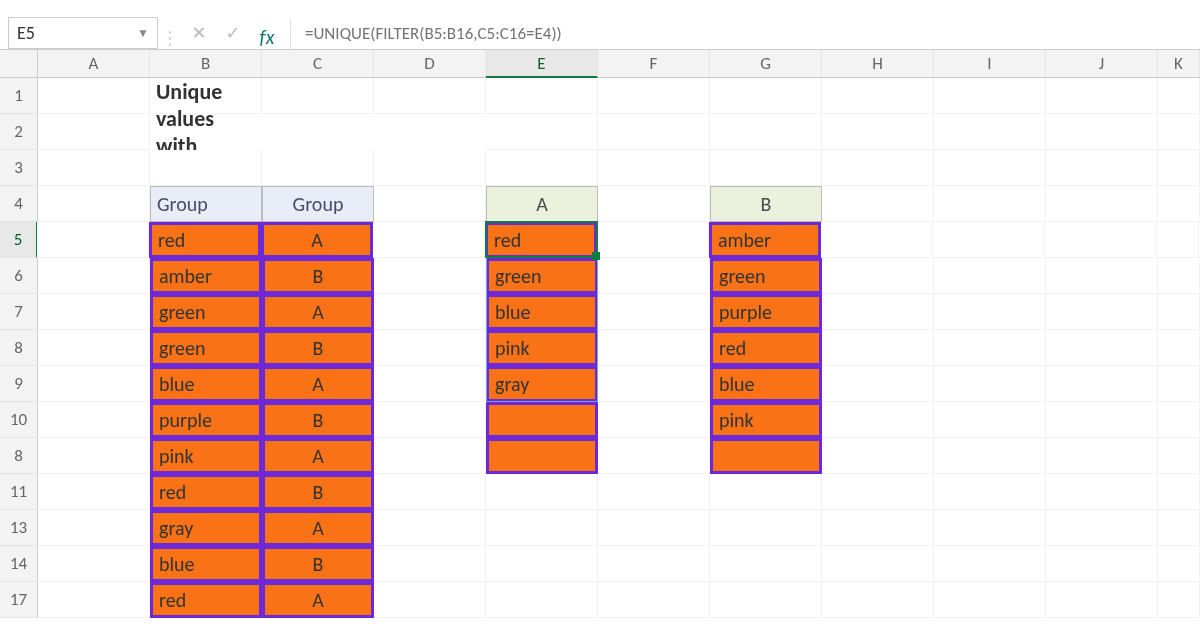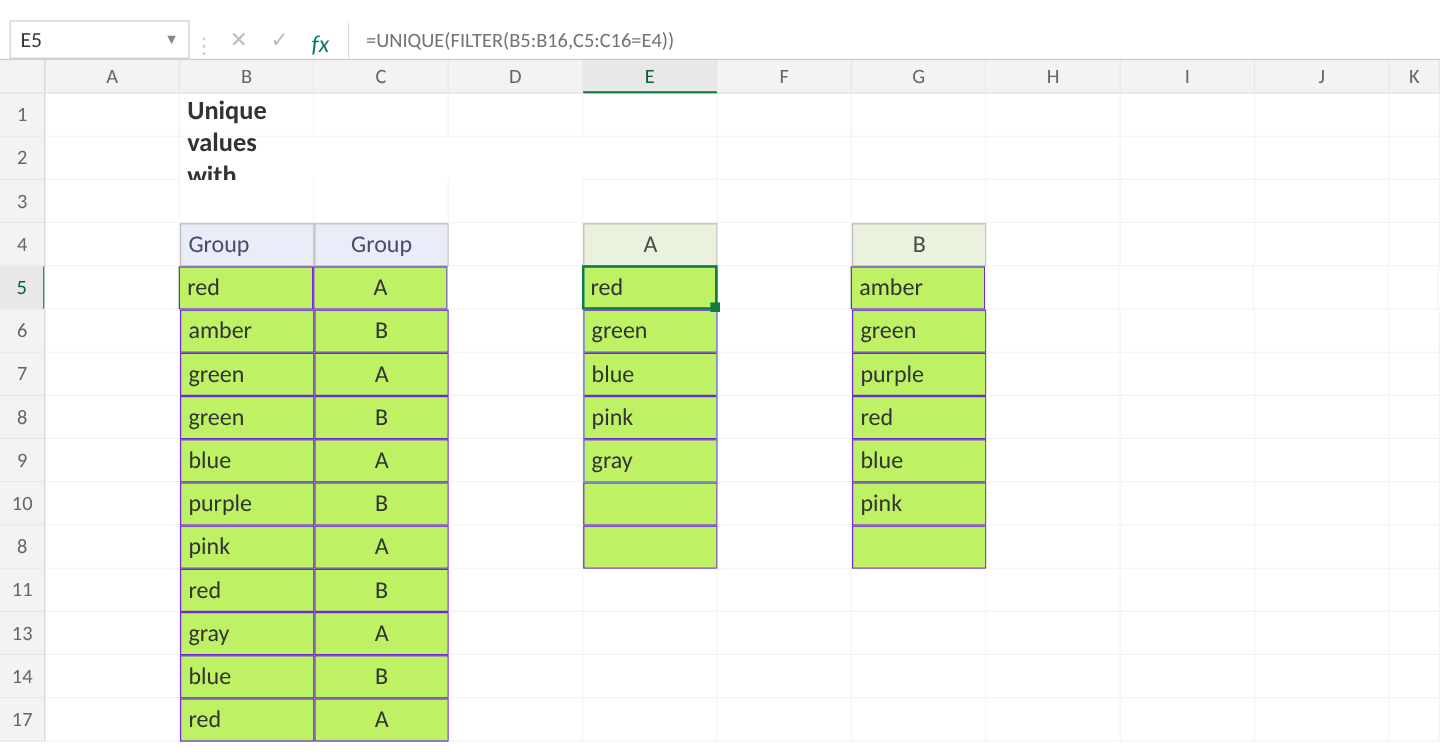--- a/index.html
+++ b/index.html
@@ -128,22 +128,22 @@
     border: 1px solid #bcbcbc;
     font-size: 20px;
     color: #4a4a6a;
   }
   .tblhdr-green {
     background: #eaf1dd;
     border: 1px solid #bcbcbc;
     color: #4a4a4a;
   }
   .tblcell {
-    border: 1px solid #6d28d9;
-    background: #bef264;
+    border: 3px solid #6d28d9;
+    background: #f97316;
   }
   .title {
     font-weight: 700;
     font-size: 22px;
     color: #333;
   }
 
   
   .cA { width: 112px; }
   .cB { width: 112px; }

